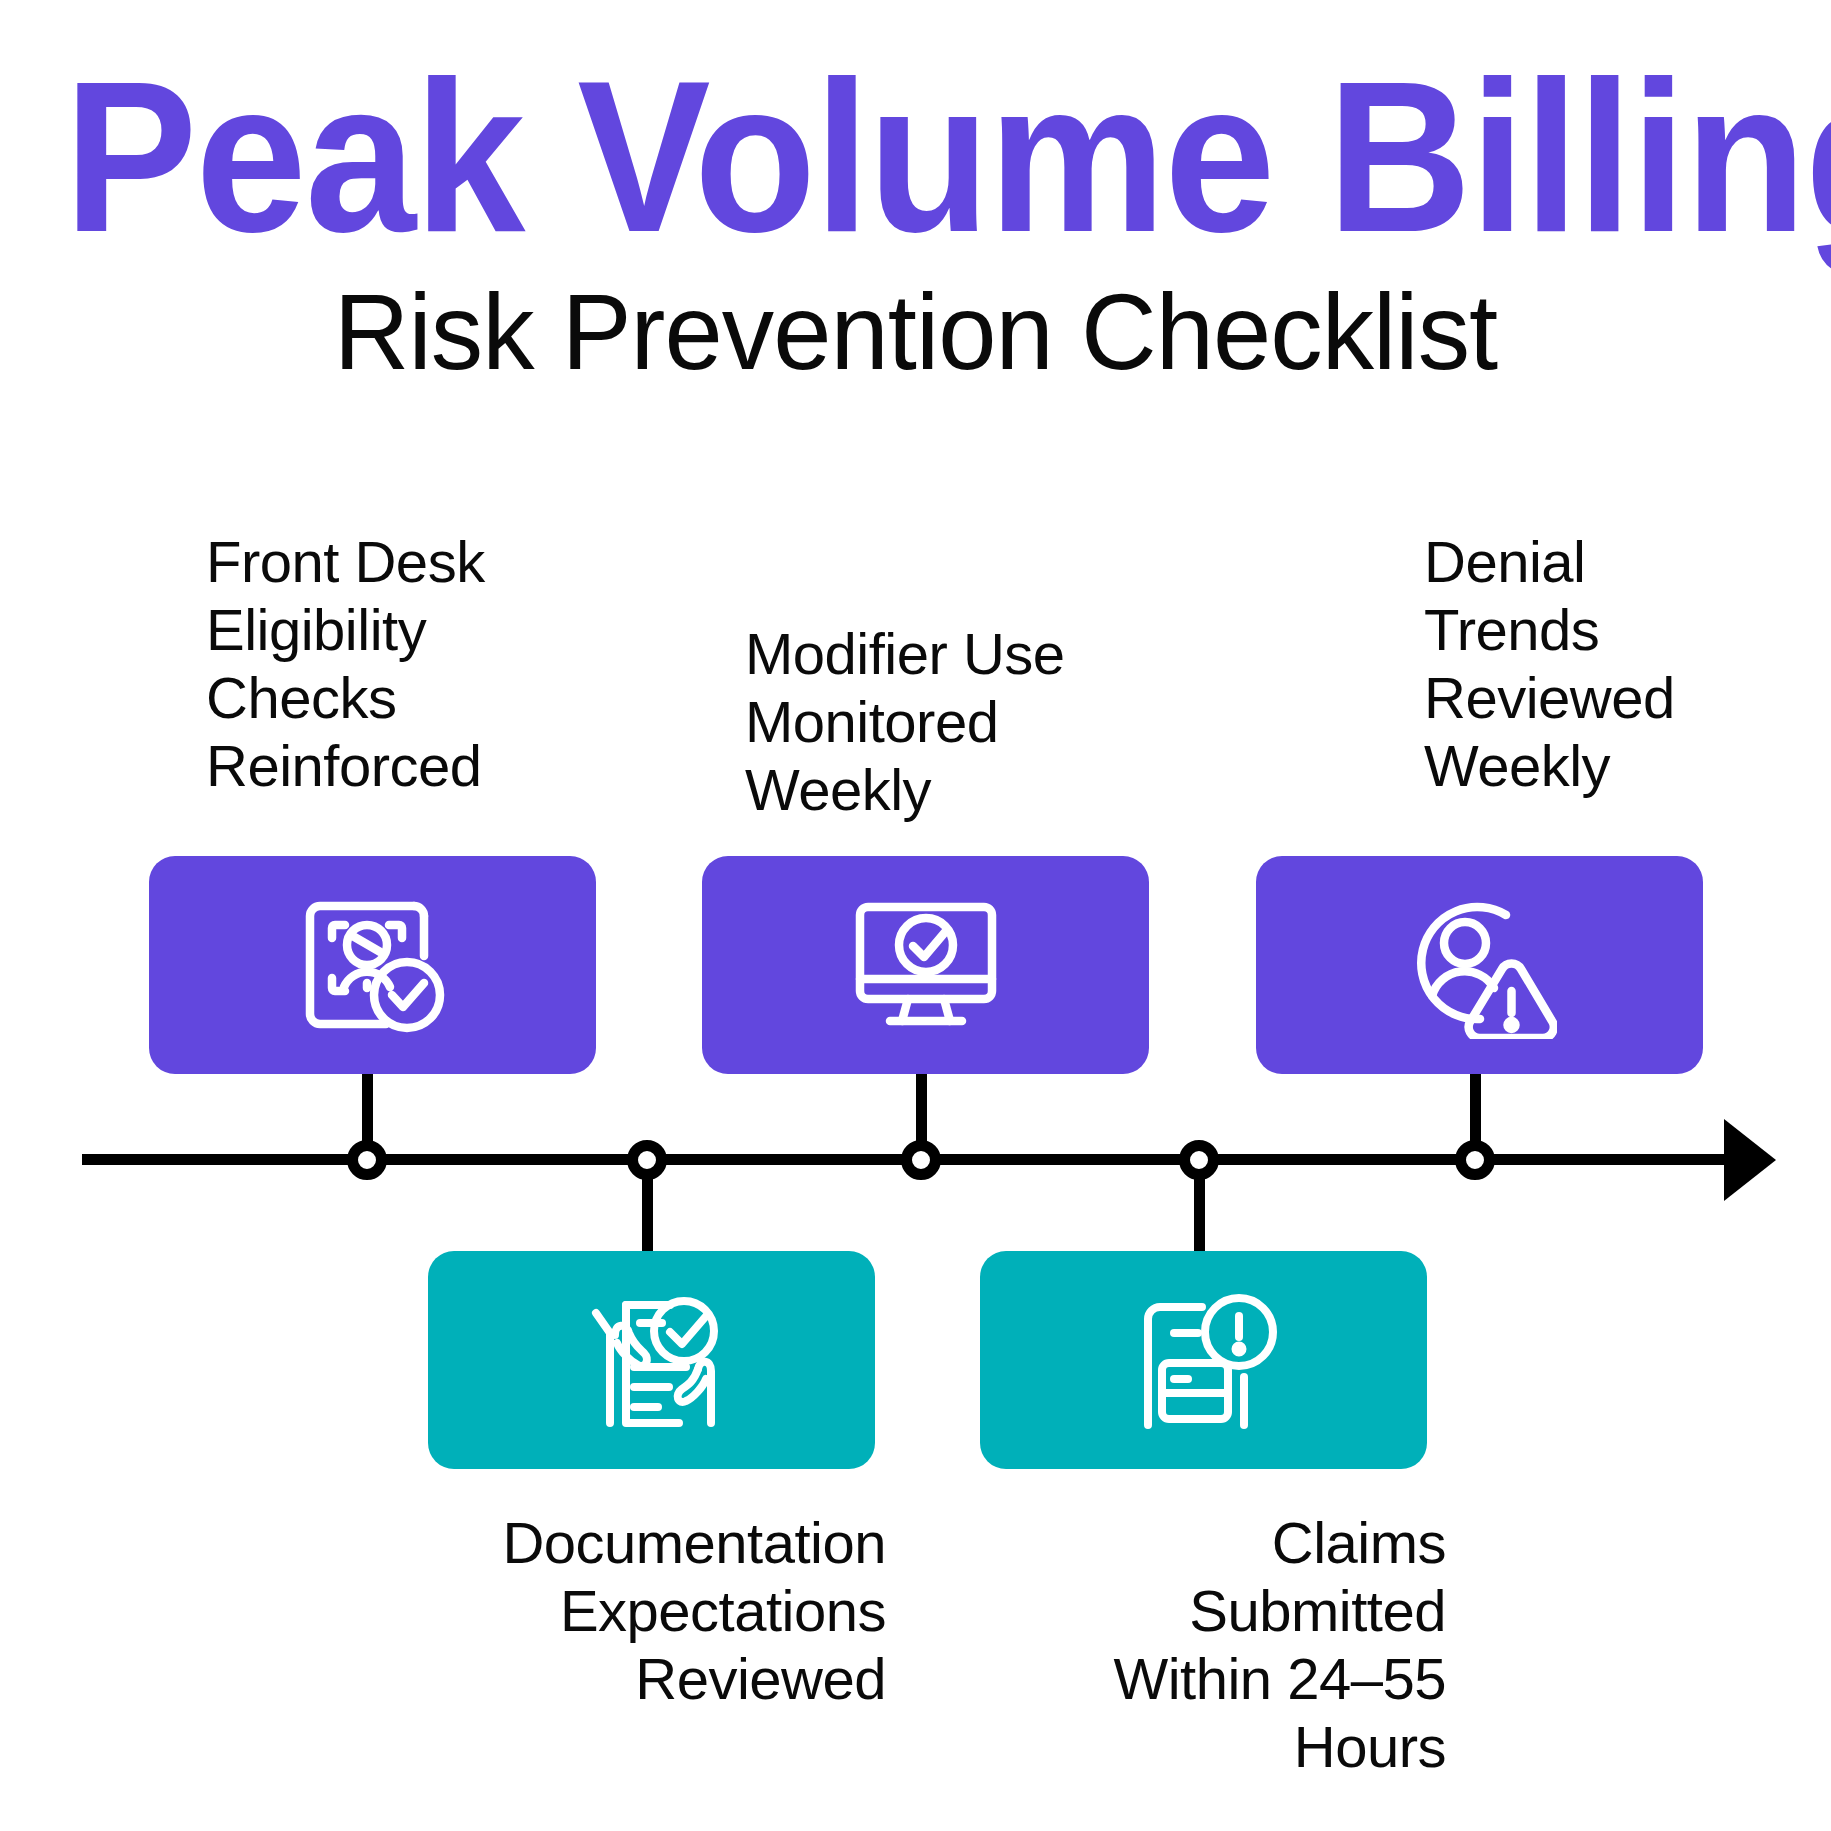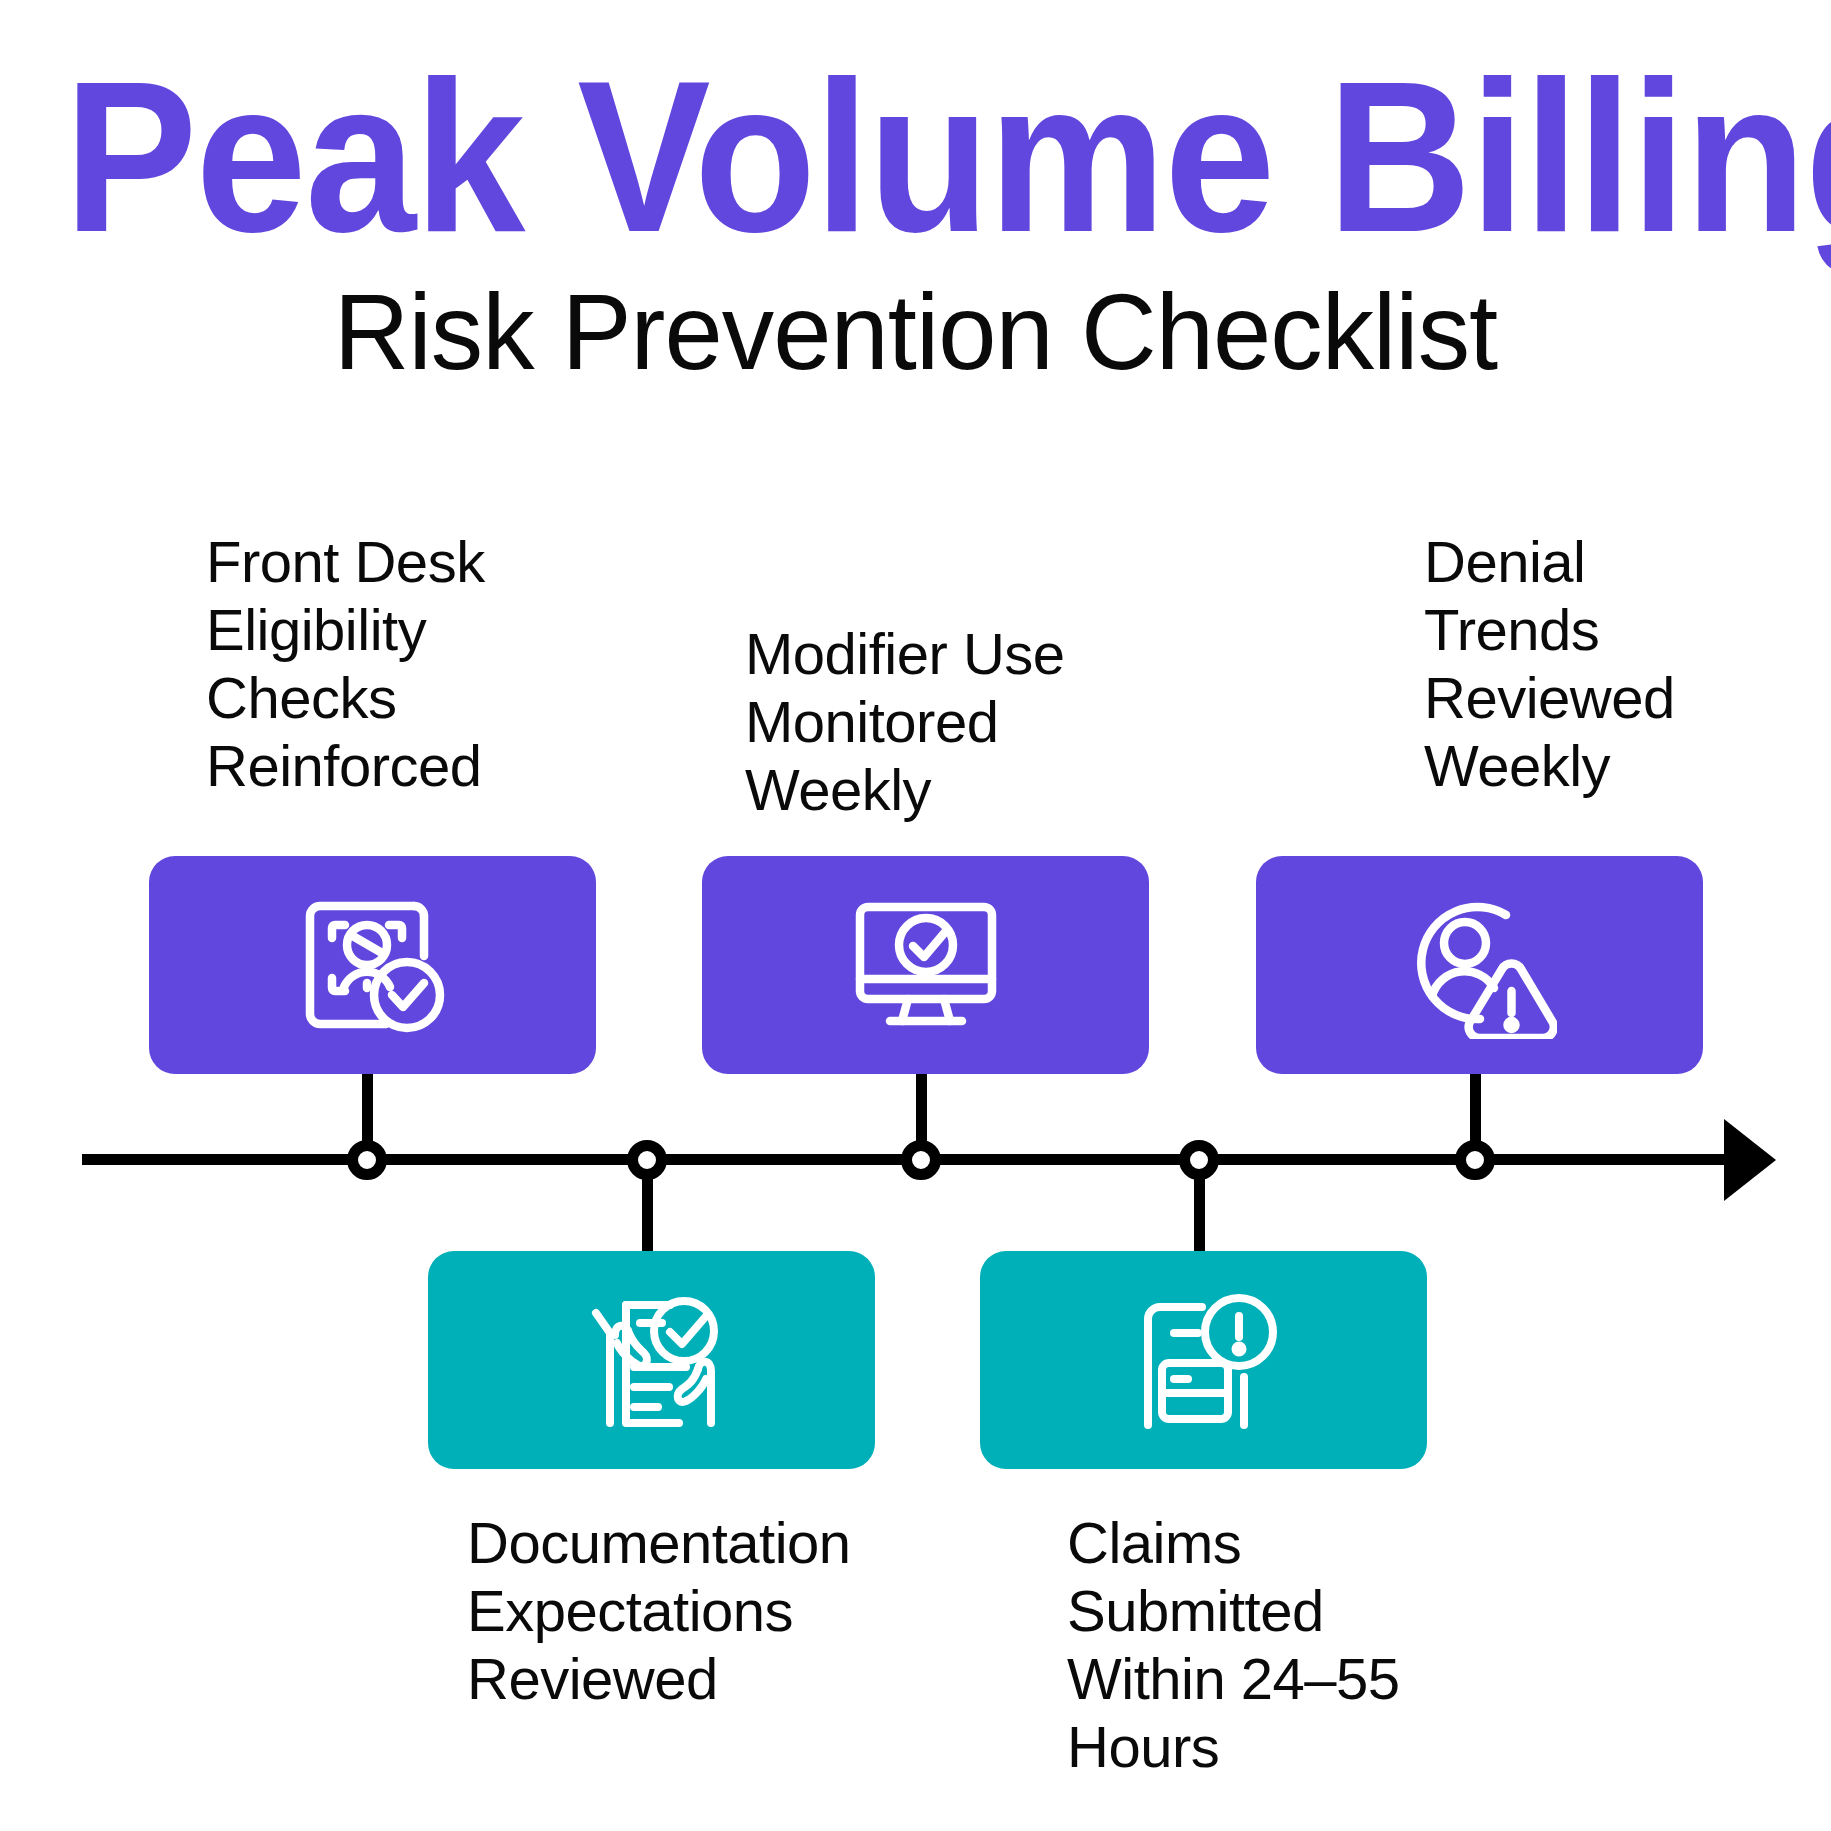--- a/index.html
+++ b/index.html
@@ -98,21 +98,21 @@
     position:absolute;
     font-family:"Liberation Sans Narrow","Liberation Sans", sans-serif;
     font-weight:400;
     font-size:58px;
     line-height:1.17;
     color:#0A0A0A;
     letter-spacing:-0.5px;
     white-space:pre-line;
   }
   .label.top{ text-align:left; }
-  .label.bottom{ text-align:left;margin-left:21px; }
+  .label.bottom{ text-align:right; }
 </style>
 </head>
 <body>
 
 <div id="header">
   <div id="title">Peak Volume Billing</div>
   <div id="subtitle">Risk Prevention Checklist</div>
 </div>
 
 <div id="timeline">

